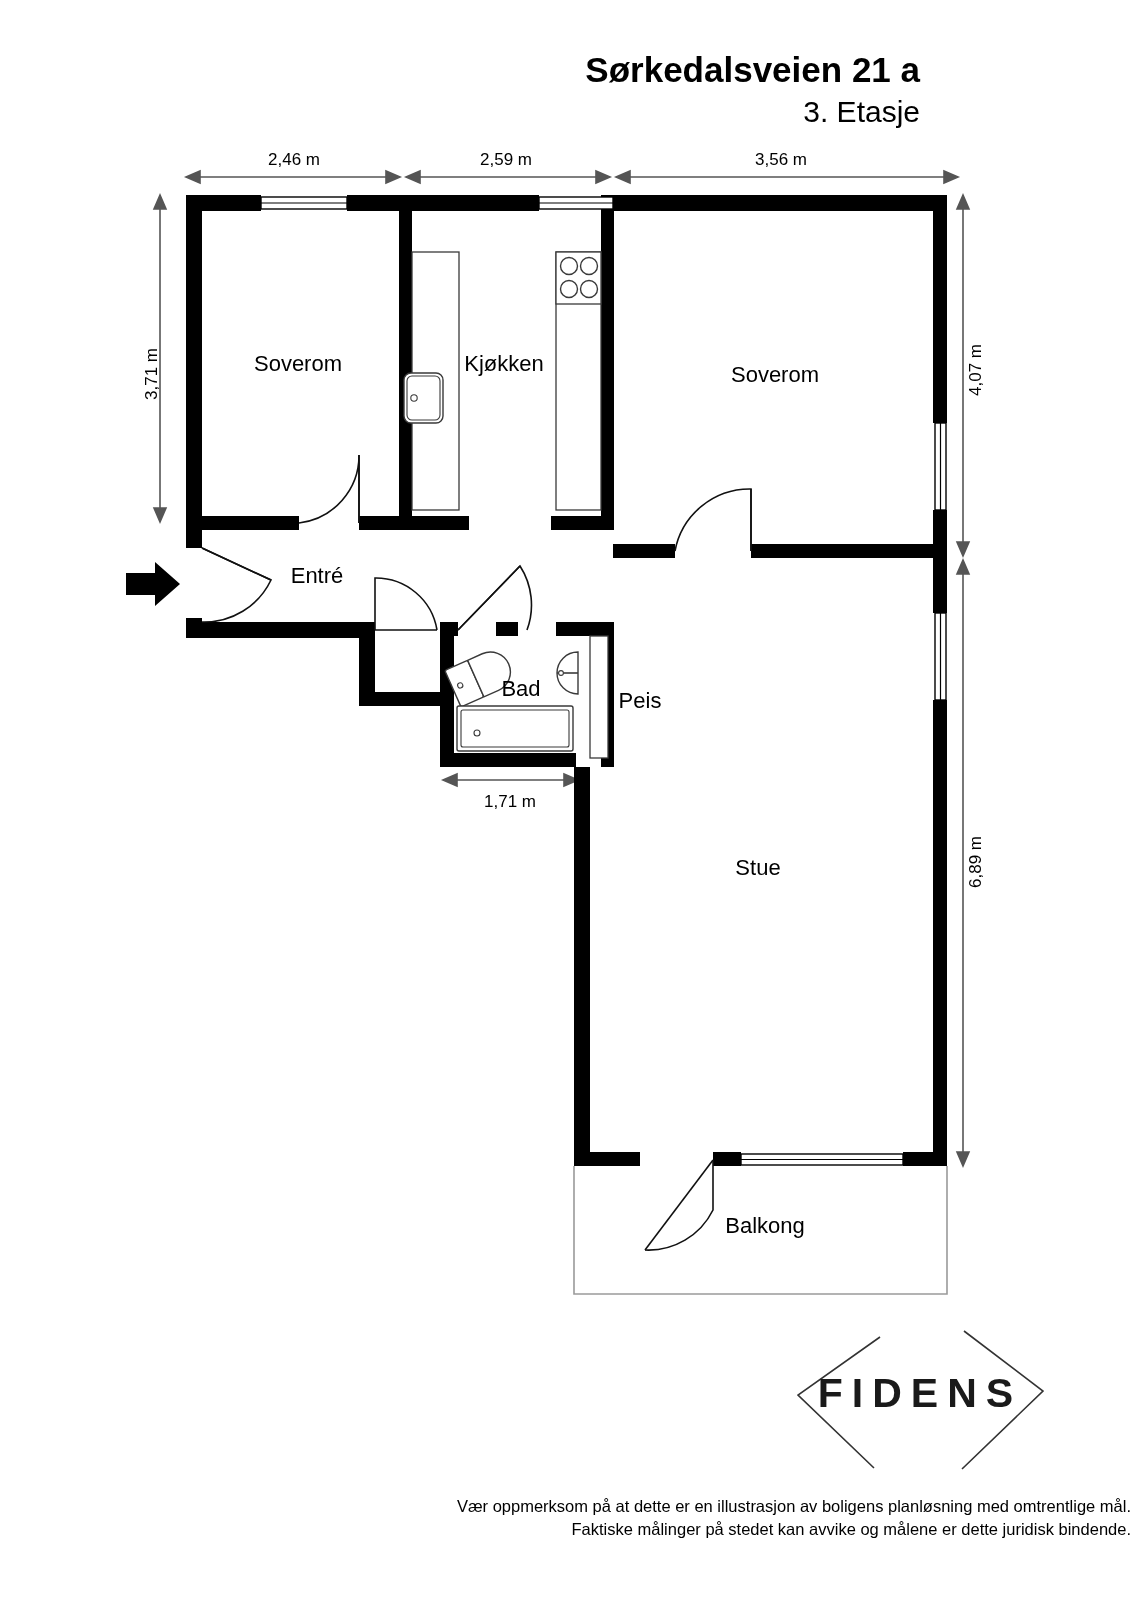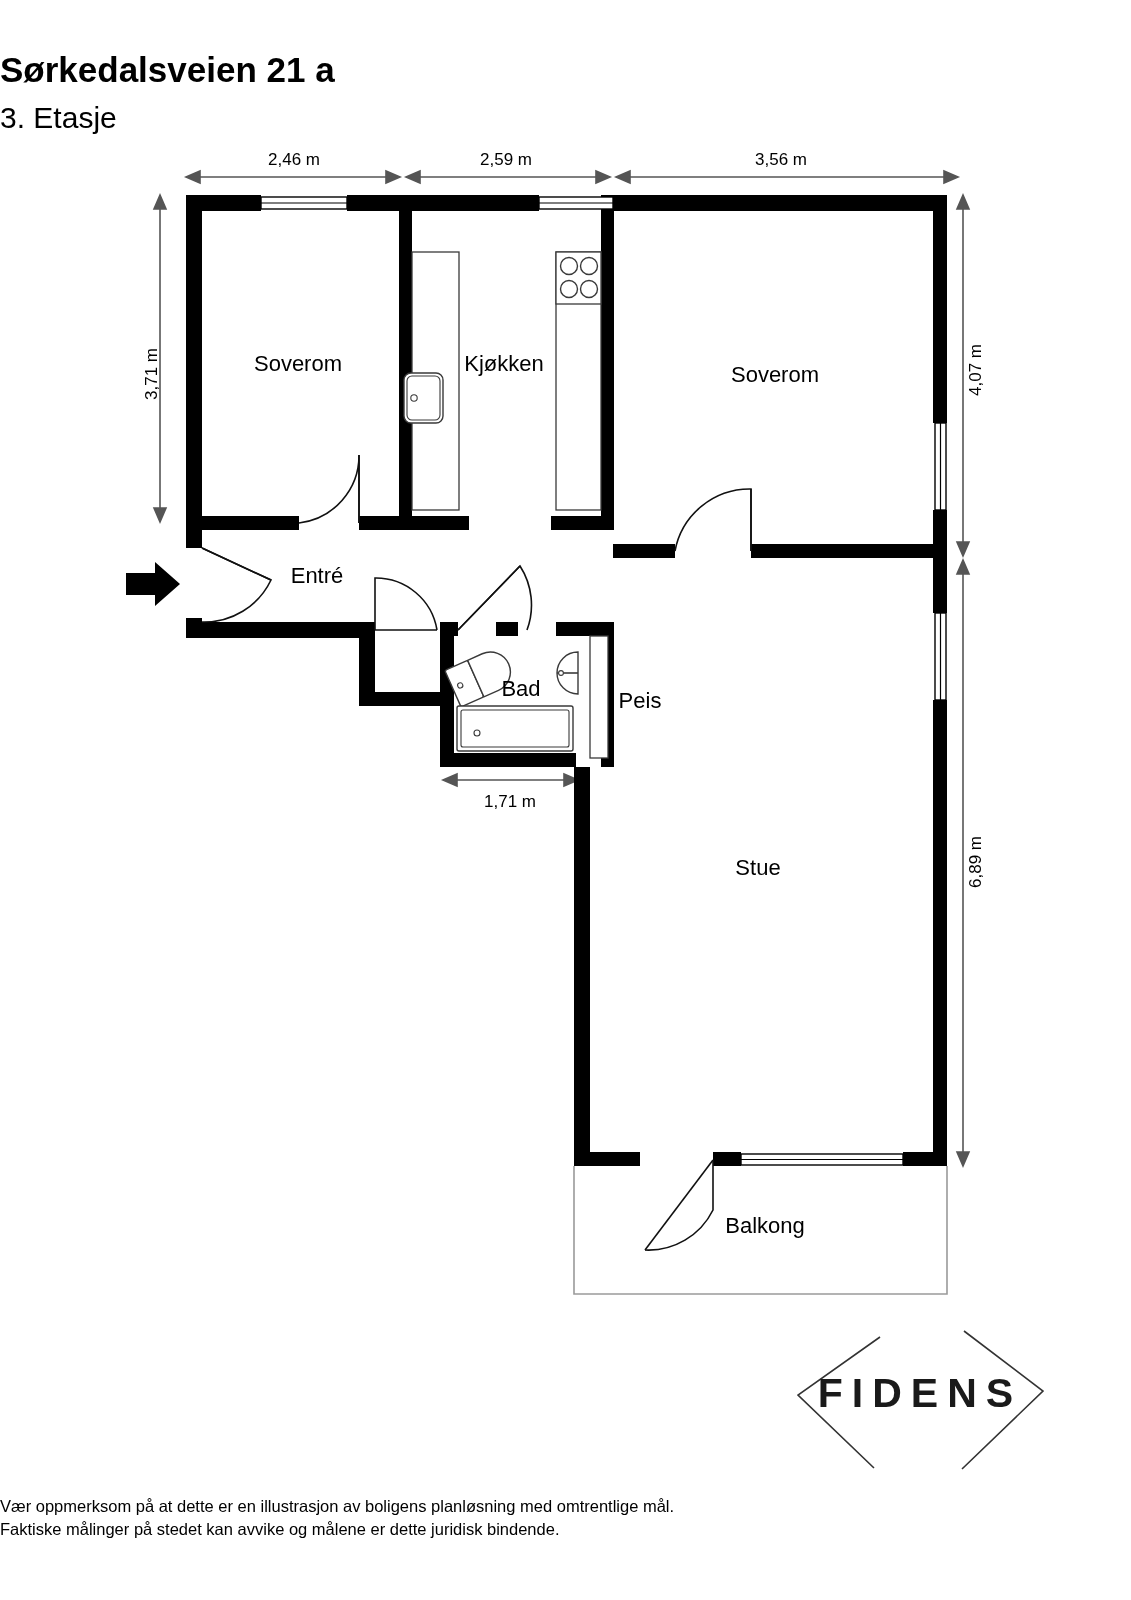--- a/index.html
+++ b/index.html
@@ -20,46 +20,45 @@
     position: relative;
     width: 1131px;
     height: 1600px;
     background: #ffffff;
   }
   .title-block {
     position: absolute;
     top: 48px;
     left: 0;
     width: 920px;
-    text-align: left;
+    text-align: right;
     pointer-events: none;
   }
   .title-main {
     font-size: 35px;
     font-weight: bold;
     letter-spacing: 0px;
     line-height: 44px;
   }
   .title-sub {
     font-size: 30px;
     font-weight: normal;
     line-height: 40px;
-    margin-top: 6px;
   }
   #plan-svg {
     position: absolute;
     top: 0;
     left: 0;
   }
   .footer-block {
     position: absolute;
     left: 0;
     top: 1495px;
     width: 1131px;
-    text-align: left;
+    text-align: right;
     font-size: 16.5px;
     line-height: 23px;
   }
   .footer-line { display: block; }
 </style>
 </head>
 <body>
 
 <div id="page">
 

